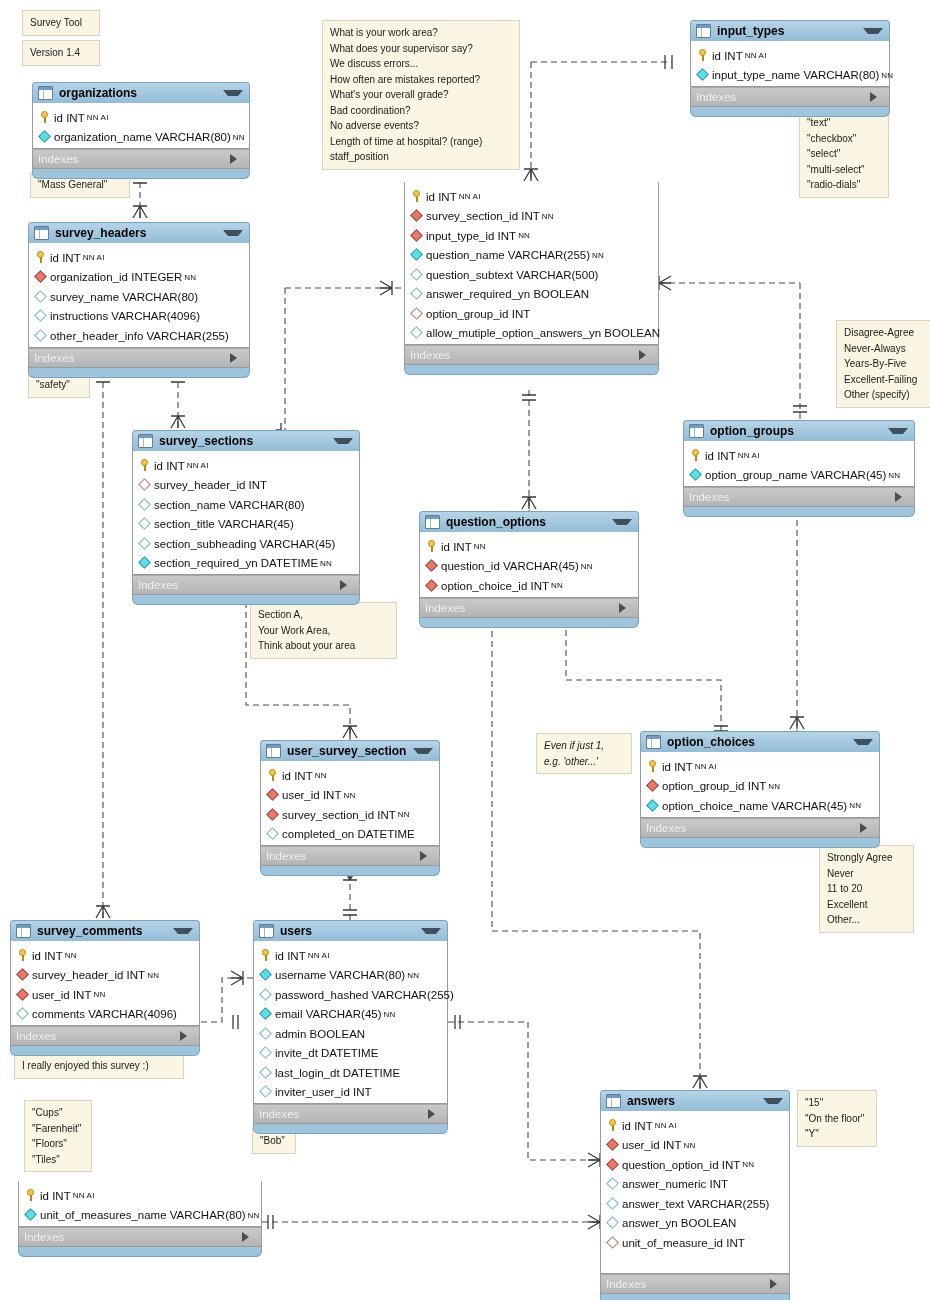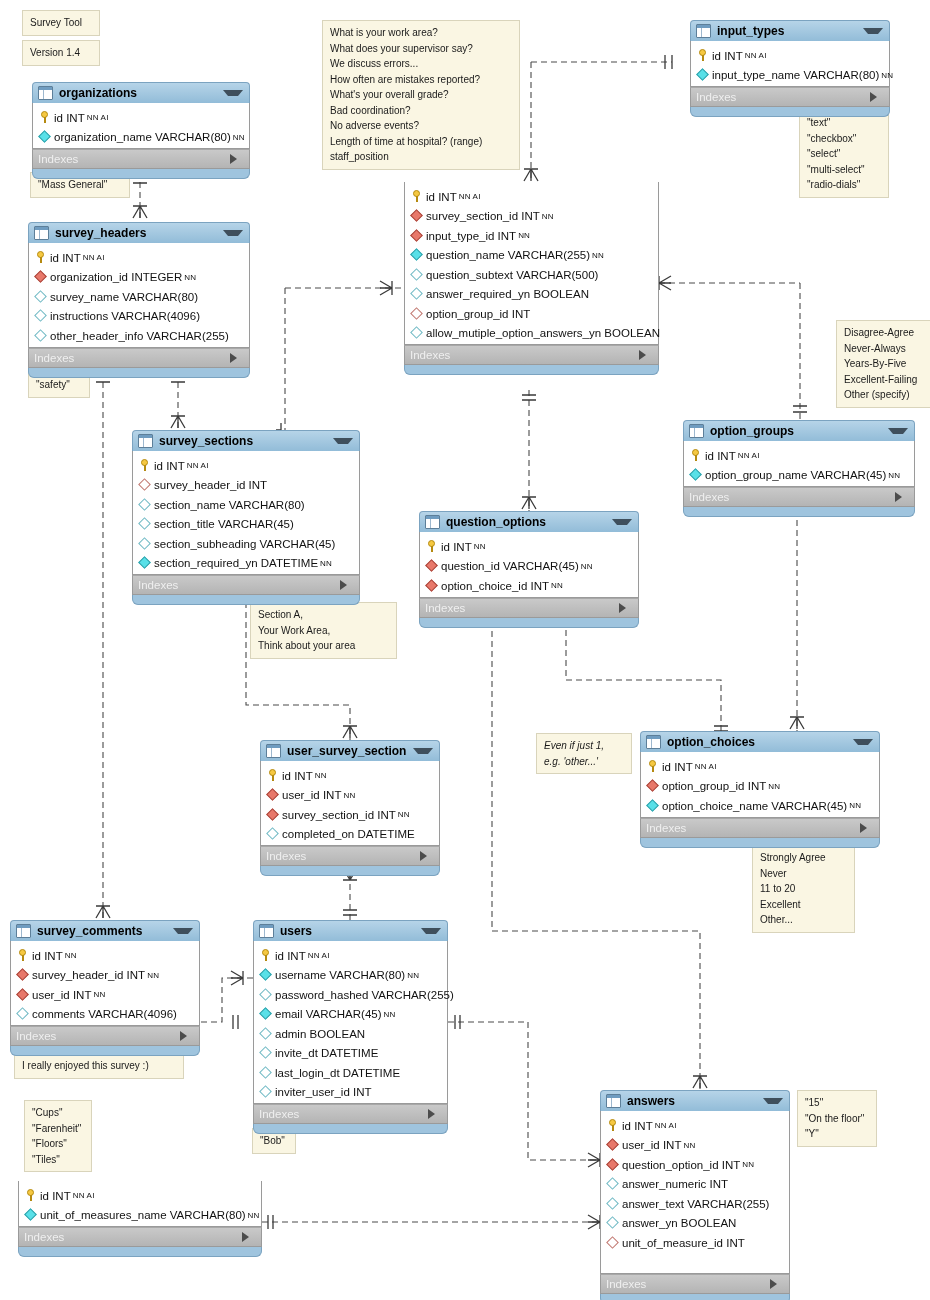--- a/index.html
+++ b/index.html
@@ -238,21 +238,21 @@
       <div class="note" style="left: 836px; top: 320px; width: 112px;">Disagree-Agree
 Never-Always
 Years-By-Five
 Excellent-Failing
 Other (specify)</div>
       <div class="note" style="left: 250px; top: 602px; width: 147px;">Section A,
 Your Work Area,
 Think about your area</div>
       <div class="note" style="left: 536px; top: 733px; width: 96px; font-style: italic;">Even if just 1,
 e.g. 'other...'</div>
-      <div class="note" style="left: 752px; top: 845px; width: 103px;">Strongly Agree
+      <div class="note" style="left: 819px; top: 845px; width: 95px;">Strongly Agree
 Never
 11 to 20
 Excellent
 Other...</div>
       <div class="note" style="left: 14px; top: 1053px; width: 170px;">I really enjoyed this survey :)</div>
       <div class="note" style="left: 24px; top: 1100px; width: 68px;">"Cups"
 "Farenheit"
 "Floors"
 "Tiles"</div>
       <div class="note" style="left: 252px; top: 1128px; width: 44px;">"Bob"</div>

